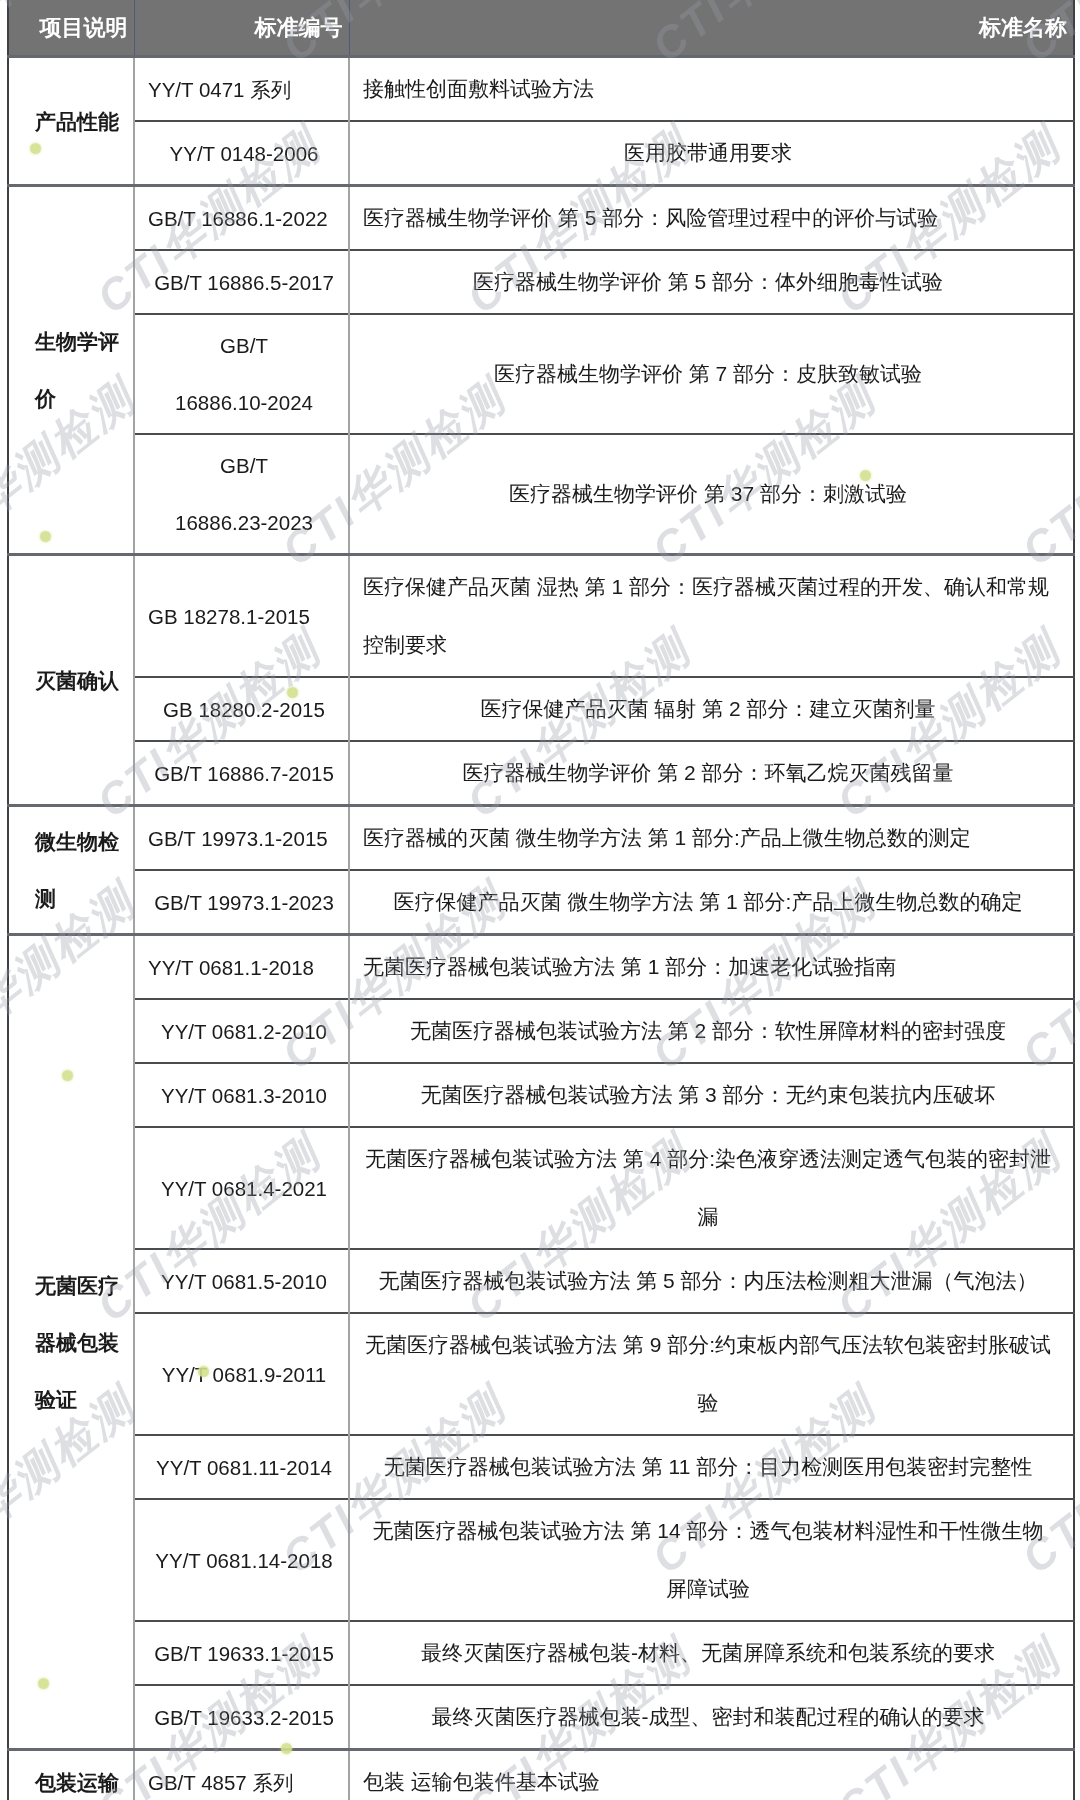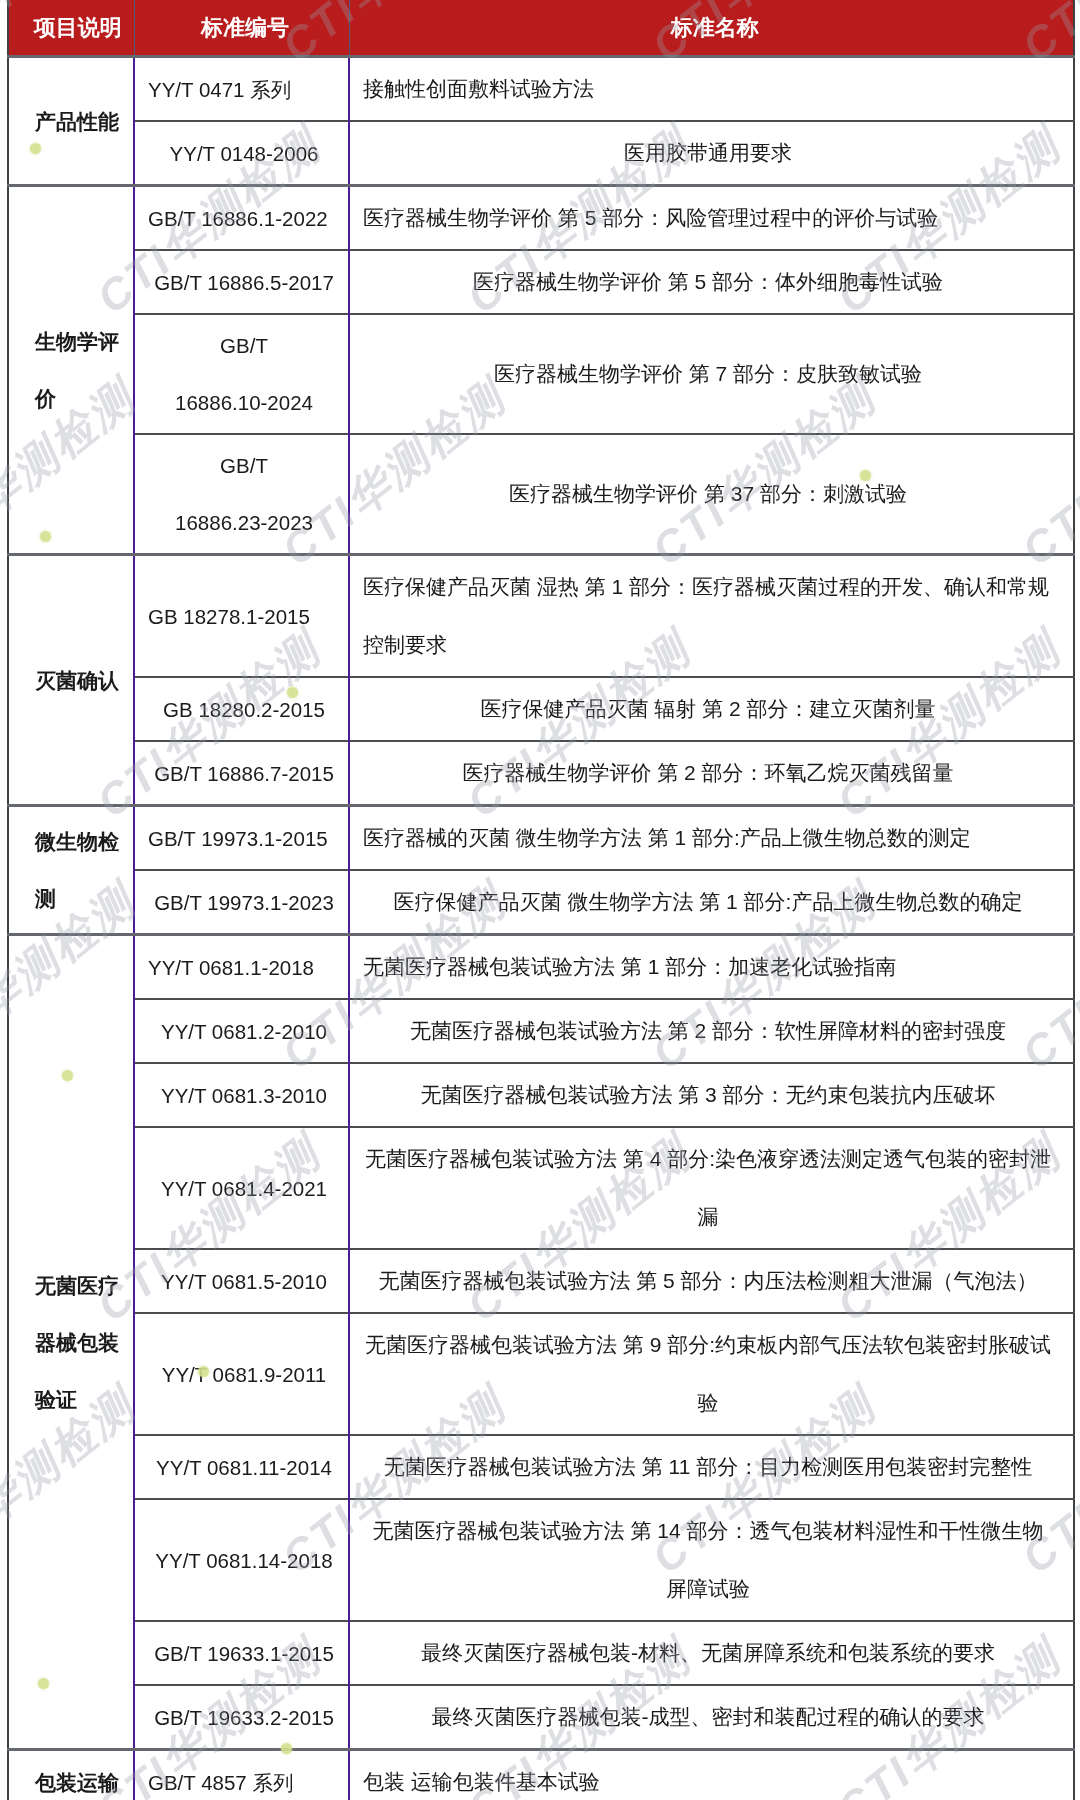--- a/index.html
+++ b/index.html
@@ -16,37 +16,37 @@
 
   table.standards {
     width: 100%;
     border-collapse: collapse;
     table-layout: fixed;
     border-left: 2px solid #3e4144;
     border-right: 2px solid #3e4144;
     border-bottom: 2px solid #3e4144;
   }
   thead th {
-    background: #b91c1c;
+    background: #737373;
     color: #ffffff;
     font-size: 22px;
     font-weight: 700;
-    text-align: center;
+    text-align: right;
     height: 55px;
     padding: 0 6px 0 13px;
     border-right: 1px solid #4d5b7a;
   }
   thead th.h-item { padding-left: 19px; }
   thead th:last-child { border-right: none; margin-left: 44px; }
 
   td {
     font-size: 21px;
     line-height: 58px;
     padding: 2px 8px 2px 13px;
-    border-right: 2px solid #4c1d95;
+    border-right: 2px solid #a3a3a3;
     vertical-align: middle;
     background: transparent;
   }
   td:last-child { border-right: none; margin-left: 34px; }
 
   td.c-item {
     font-weight: 700;
     padding-left: 26px;
     white-space: pre-line;
     line-height: 57px;

